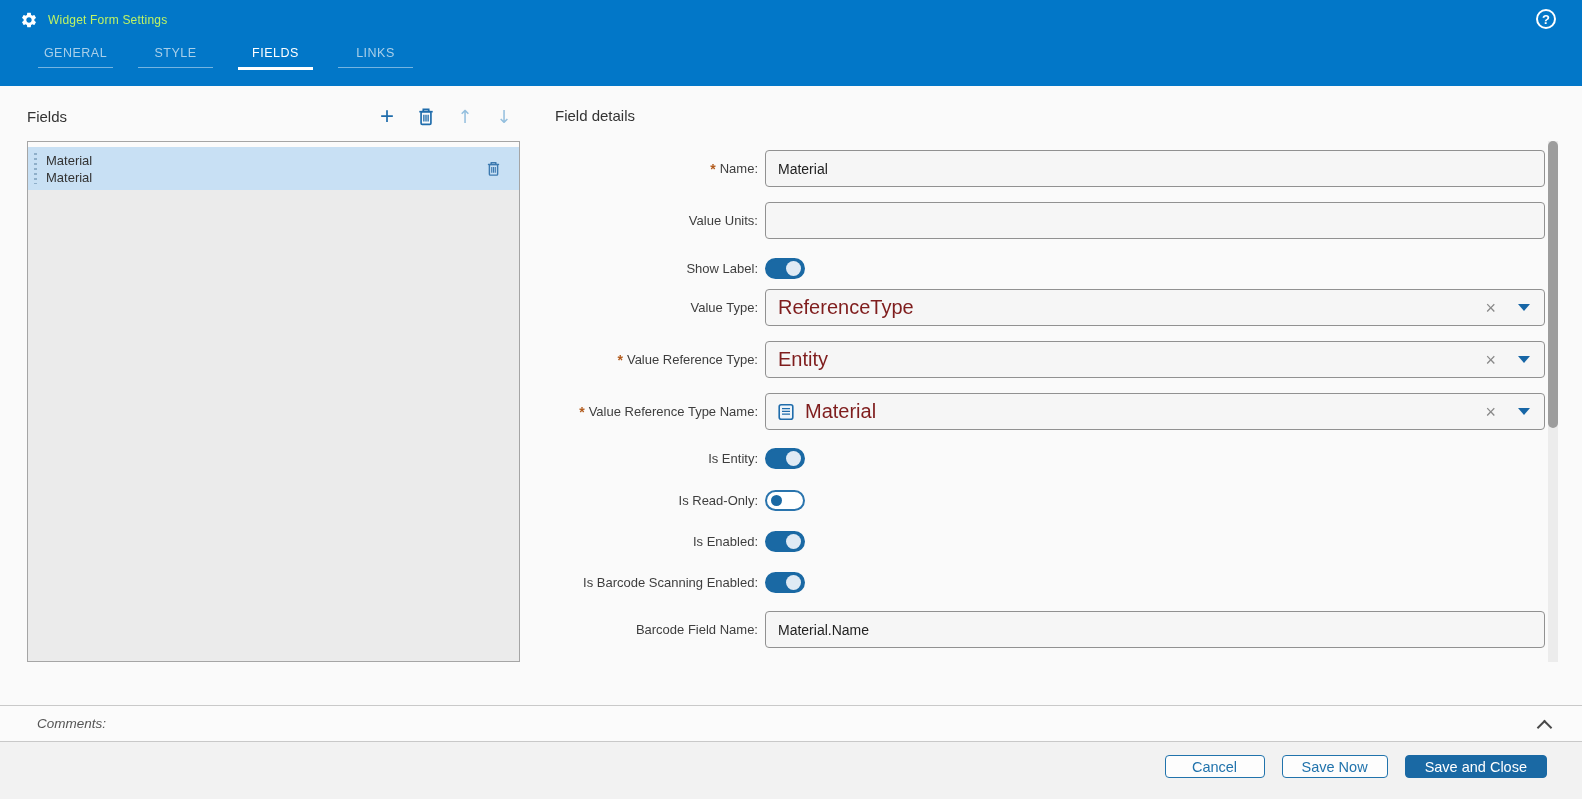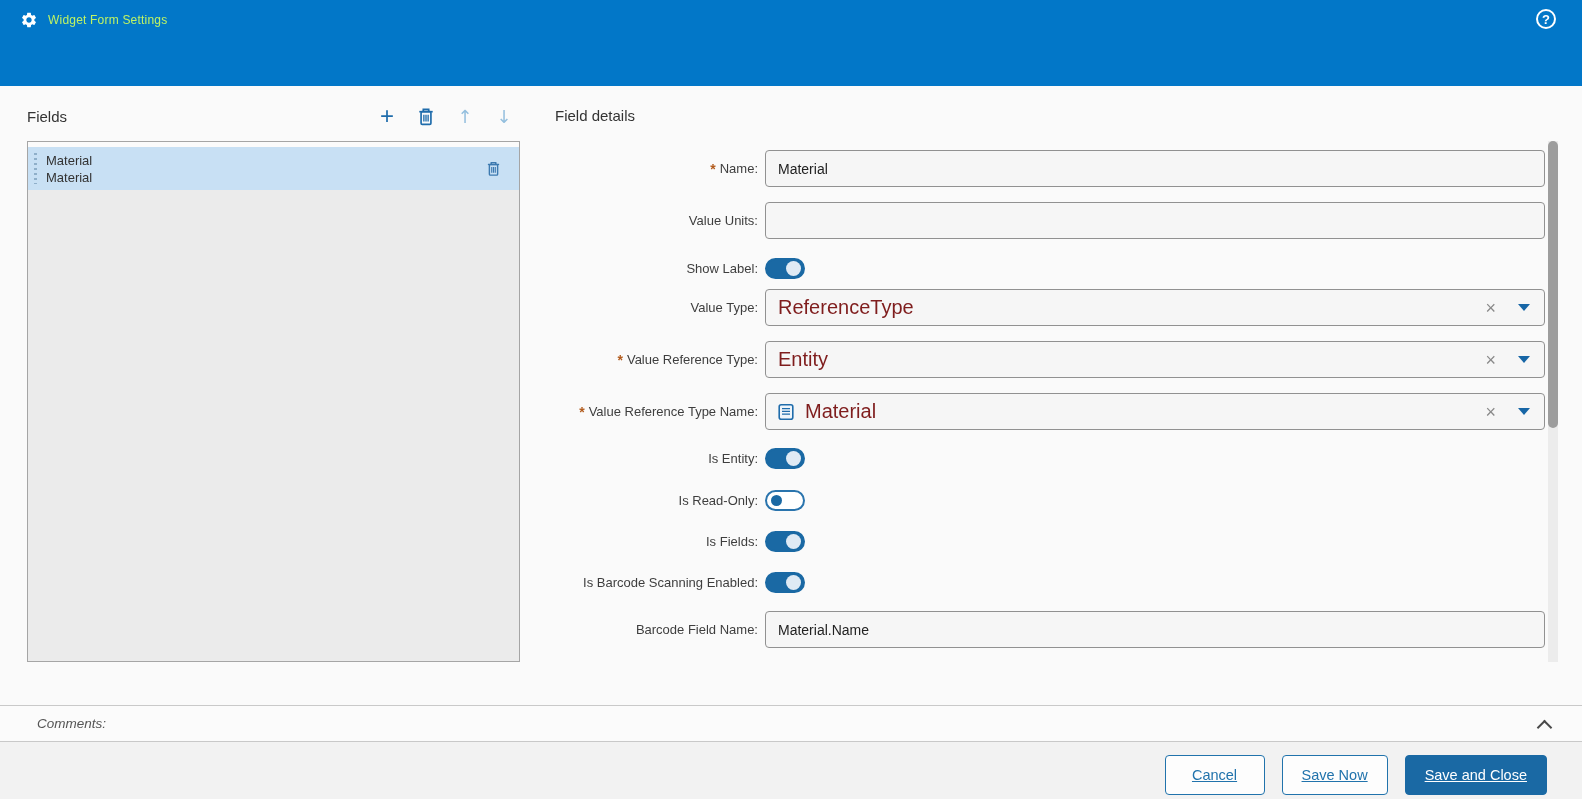--- a/index.html
+++ b/index.html
@@ -81,40 +81,46 @@
   .comments-bar { position:absolute; left:0; top:705px; width:100%; height:37px; background:#fbfbfb;
                   border-top:1px solid #c9c9c9; border-bottom:1px solid #c9c9c9; display:flex;
                   align-items:center; cursor:pointer; }
   .comments-lbl { margin-left:37px; font-size:13.5px; color:#555555;font-style:italic; }
   .chev-up { position:absolute; right:32px; top:16px; width:11px; height:11px;
              border-left:2px solid #4a4a4a; border-top:2px solid #4a4a4a; transform:rotate(45deg); }
 
   
   .footer { position:absolute; left:0; top:742px; width:100%; height:57px; background:#f2f2f2; }
   .footer-btns { position:absolute; right:35px; top:13px; display:flex; gap:17px; }
-  .btn { height:40px; min-width:100px; padding:0 19px; font-size:14.5px; border-radius:4px;
-         cursor:pointer; font-family:"Liberation Sans",sans-serif;text-decoration:underline; }
+  .btn { height:23px; min-width:100px; padding:0 19px; font-size:14.5px; border-radius:4px;
+         cursor:pointer; font-family:"Liberation Sans",sans-serif; }
   .btn.outline { background:#fdfdfd; border:1px solid #2173ac; color:#2173ac; }
   .btn.solid { background:#1a69a4; border:1px solid #1a69a4; color:#ffffff; }
 </style>
 </head>
 <body>
 
 <div class="app">
 
   <header class="topbar">
     <div class="title-row">
       <span class="gear">
         <svg viewBox="0 0 24 24" width="18" height="18" fill="#ffffff">
             <path d="M19.14,12.94c0.04-0.3,0.06-0.61,0.06-0.94c0-0.32-0.02-0.64-0.07-0.94l2.03-1.58c0.18-0.14,0.23-0.41,0.12-0.61 l-1.92-3.32c-0.12-0.22-0.37-0.29-0.59-0.22l-2.39,0.96c-0.5-0.38-1.03-0.7-1.62-0.94L14.4,2.81c-0.04-0.24-0.24-0.41-0.48-0.41 h-3.84c-0.24,0-0.43,0.17-0.47,0.41L9.25,5.35C8.66,5.59,8.12,5.92,7.63,6.29L5.24,5.33c-0.22-0.08-0.47,0-0.59,0.22L2.74,8.87 C2.62,9.08,2.66,9.34,2.86,9.48l2.03,1.58C4.84,11.36,4.8,11.69,4.8,12s0.02,0.64,0.07,0.94l-2.03,1.58 c-0.18,0.14-0.23,0.41-0.12,0.61l1.92,3.32c0.12,0.22,0.37,0.29,0.59,0.22l2.39-0.96c0.5,0.38,1.03,0.7,1.62,0.94l0.36,2.54 c0.05,0.24,0.24,0.41,0.48,0.41h3.84c0.24,0,0.44-0.17,0.47-0.41l0.36-2.54c0.59-0.24,1.13-0.56,1.62-0.94l2.39,0.96 c0.22,0.08,0.47,0,0.59-0.22l1.92-3.32c0.12-0.22,0.07-0.47-0.12-0.61L19.14,12.94z M12,15.6c-1.98,0-3.6-1.62-3.6-3.6 s1.62-3.6,3.6-3.6s3.6,1.62,3.6,3.6S13.98,15.6,12,15.6z"></path>
           </svg>
       </span>
       <h1 class="dialog-title">Widget Form Settings</h1>
     </div>
     <span class="help">?</span>
+    <nav class="tabs">
+      <div class="tab">GENERAL</div>
+      <div class="tab">STYLE</div>
+      <div class="tab active">FIELDS</div>
+      <div class="tab">LINKS</div>
+    </nav>
   </header>
 
   <div class="panel-head">
     <h2 class="panel-title">Fields</h2>
     <div class="panel-toolbar">
       <button class="tb-btn tb-plus">+</button>
       <button class="tb-btn">
         <svg class="trash-svg" width="18" height="19" viewBox="0 0 16 17" fill="none" stroke-width="1.5">
           <path d="M2 4.2h12"></path>
             <path d="M5.6 4V2.2h4.8V4"></path>
@@ -244,21 +250,21 @@
         </label>
       <div class="ctrl">
           <div class="toggle">
             <span class="knob"></span>
           </div>
         </div>
     </div>
 
     <div class="frow h21 mb20">
       <label class="lbl">
-          <span>Is Fields:</span>
+          <span>Is Enabled:</span>
         </label>
       <div class="ctrl">
           <div class="toggle on">
             <span class="knob"></span>
           </div>
         </div>
     </div>
 
     <div class="frow h21 mb18">
       <label class="lbl">

